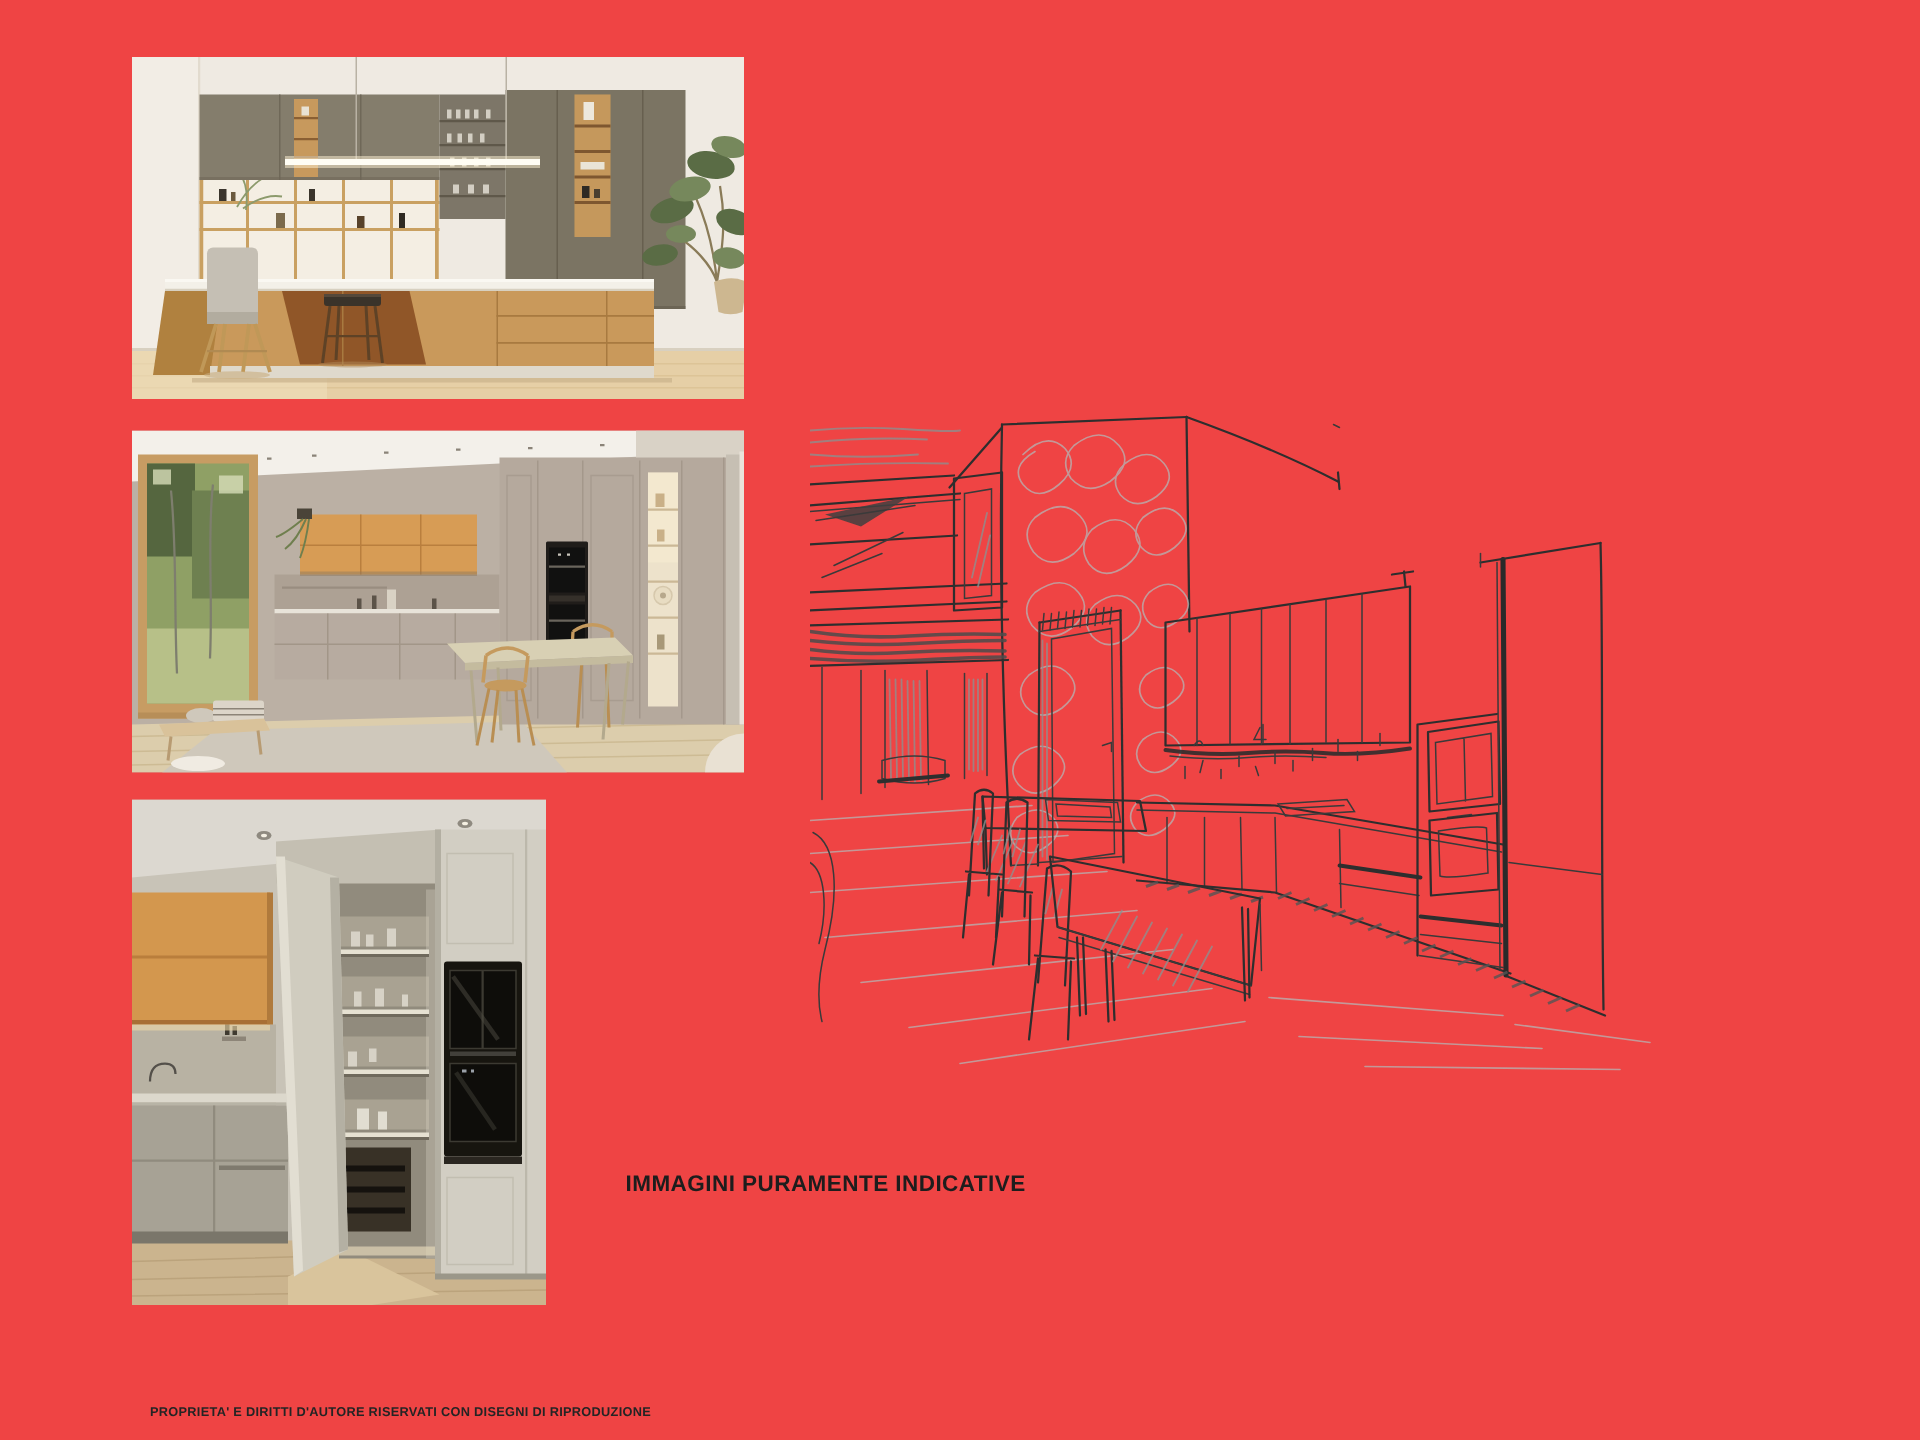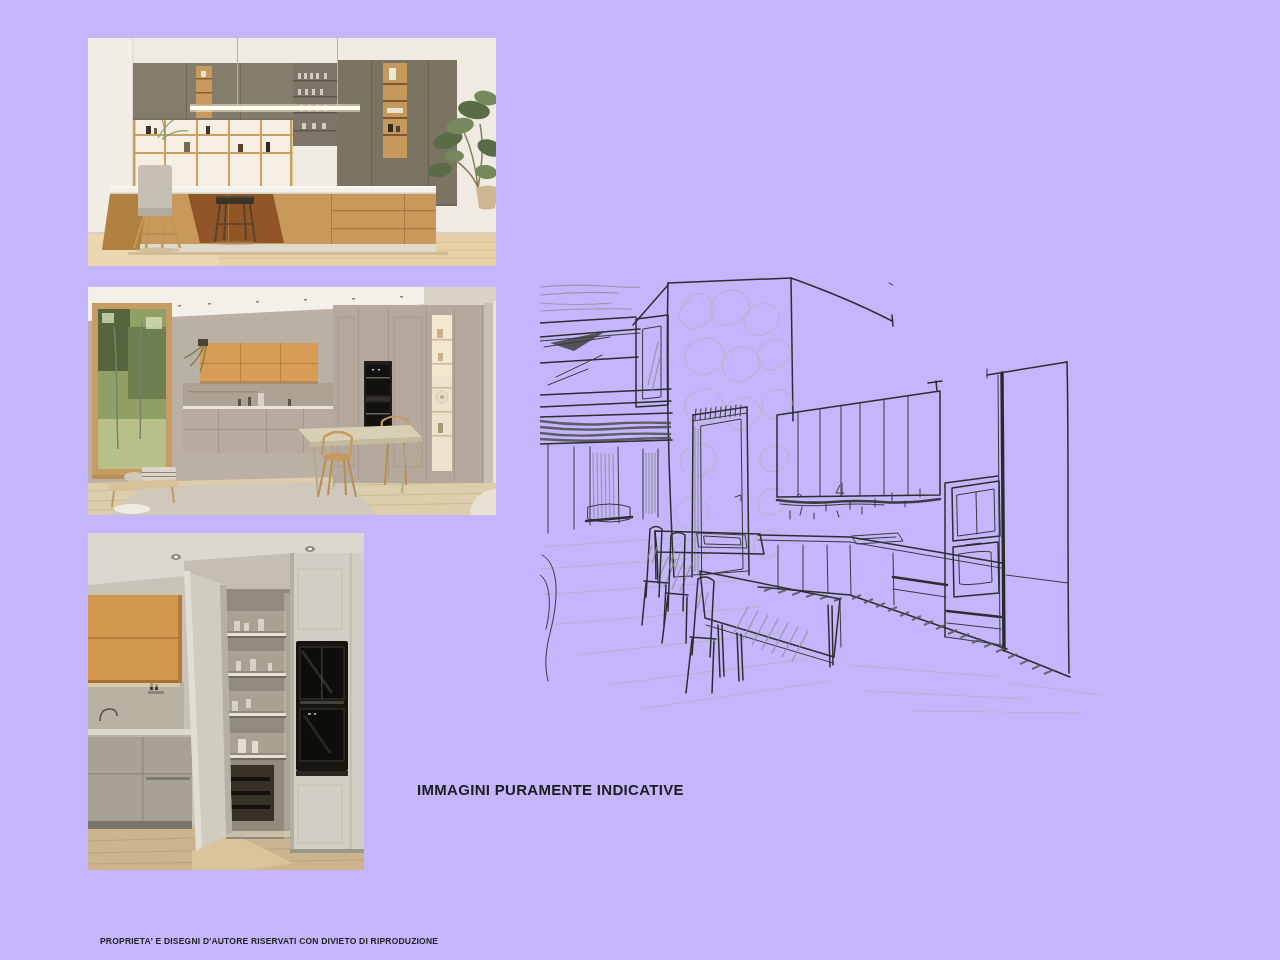--- a/index.html
+++ b/index.html
@@ -1,16 +1,16 @@
 <!DOCTYPE html>
 <html><head>
 <meta charset="utf-8">
 <style>
   html,body{margin:0;padding:0;background:#ffffff;}
-  .page{position:relative;width:1280px;height:960px;background:#c4b5fd;overflow:hidden;
+  .page{position:relative;width:1280px;height:960px;background:#ef4444;overflow:hidden;
         font-family:"Liberation Sans", sans-serif;}
   .photo{position:absolute;display:block;line-height:0;}
   .photo svg{display:block;}
   .sketch{position:absolute;left:540px;top:245px;width:640px;height:470px;line-height:0;}
   .caption{position:absolute;left:417px;top:781px;font-size:15px;font-weight:700;
            letter-spacing:.3px;color:#1d1d1d;}
   .titleblock{position:absolute;right:52px;top:900px;text-align:right;color:#1c1c1c;}
   .titleblock .t{font-size:30px;font-weight:700;letter-spacing:1px;line-height:1;}
   .titleblock .s{font-size:9.5px;font-weight:700;letter-spacing:.7px;margin-top:4px;}
   .footer{position:absolute;left:100px;top:936px;font-size:8.5px;font-weight:700;
@@ -607,15 +607,15 @@
         <g class="pcd">
           <path d="M208,362 l-14,26 M218,366 l-16,30 M228,370 l-16,30 M238,374 l-16,30 M248,378 l-16,30 M258,382 l-16,30 M268,386 l-16,30"></path>
         </g>
       </g>
     </svg>
   </div>
 
   <div class="caption">IMMAGINI PURAMENTE INDICATIVE</div>
 
 
-  <div class="footer">PROPRIETA' E DISEGNI D'AUTORE RISERVATI CON DIVIETO DI RIPRODUZIONE</div>
+  <div class="footer">PROPRIETA' E DIRITTI D'AUTORE RISERVATI CON DISEGNI DI RIPRODUZIONE</div>
 
 </div>
 
 </body></html>

